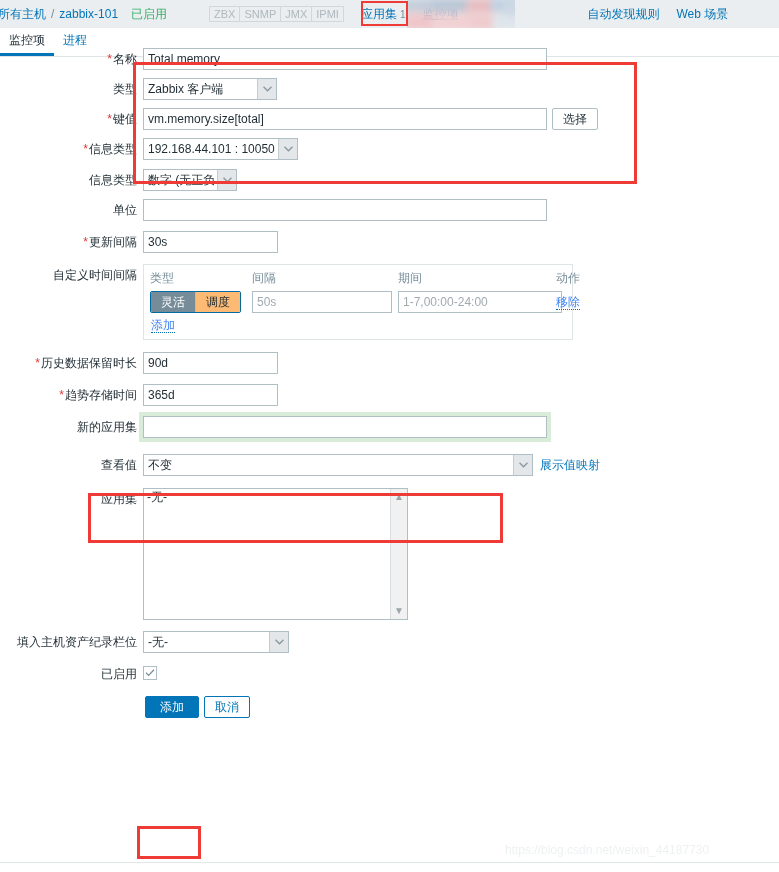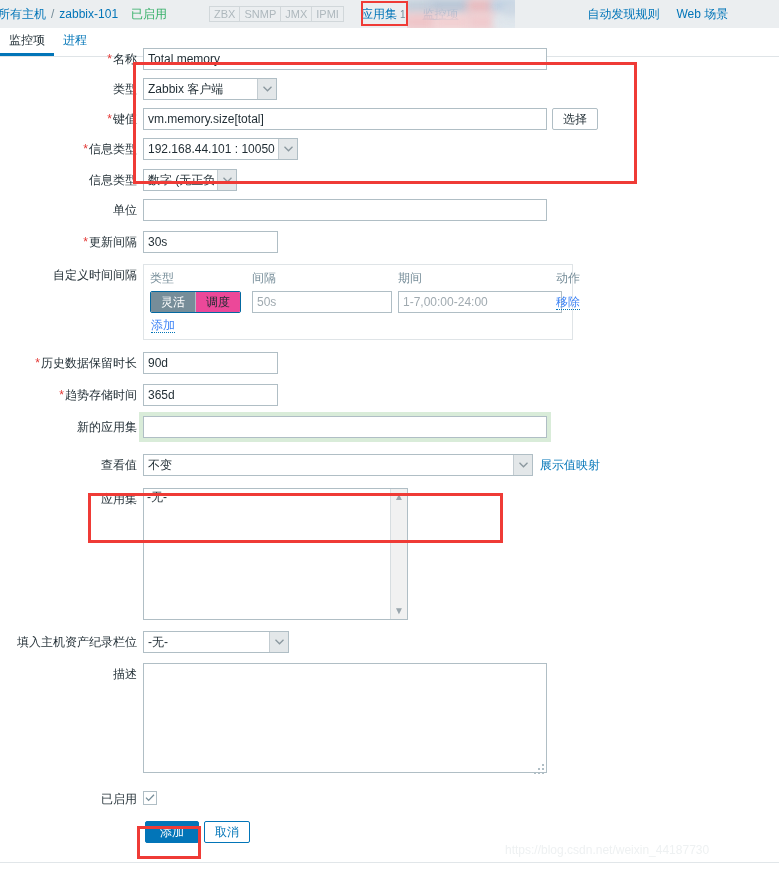--- a/index.html
+++ b/index.html
@@ -113,21 +113,21 @@
   .ci-head { display: flex; color: #768d99; font-size: 12px; padding: 1px 0 4px 0; }
   .ci-row { display: flex; align-items: center; margin-bottom: 5px; }
   .ci-c1 { width: 102px; flex: none; }
   .ci-c2 { width: 146px; flex: none; }
   .ci-c3 { width: 146px; flex: none; }
   .ci-c4 { width: 36px; flex: none; text-align: right; }
 
   .seg { display: inline-flex; border: 1px solid #0369a1; height: 22px; border-radius: 2px; overflow: hidden; }
   .seg > div {
     font-size: 12px; padding: 0 10px; line-height: 20px; cursor: pointer;
-    background: #ec4899; color: #1f2c33;
+    background: #fdba74; color: #1f2c33;
   }
   .seg > div.on { background: #768d99; color: #fff; }
   .seg > div + div { border-left: 1px solid #b0bec5; }
 
   
   .listbox {
     width: 265px; height: 132px; border: 1px solid #b0bec5; background: #fff;
     position: relative; overflow: hidden;
   }
   .listbox .opts { position: absolute; left: 0; top: 0; right: 17px; padding: 1px 0 0 0; }
@@ -364,36 +364,20 @@
           </select>
           <span class="sel-arrow">
             <svg width="9" height="6" viewBox="0 0 9 6">
                 <path d="M0.5 0.8 L4.5 4.8 L8.5 0.8" fill="none" stroke="#8a979e" stroke-width="1.3"></path>
               </svg>
           </span>
         </span>
       </div>
     </div>
 
-    <div class="row" style="margin-bottom:12px">
-      <div class="lbl">描述</div>
-      <div class="ctl">
-        <span class="ta-wrap">
-          <textarea class="txt" style="width: 404px; height: 110px;"></textarea>
-          <span class="ta-handle">
-            <i style="left:7px;top:0"></i>
-            <i style="left:7px;top:4px"></i>
-              <i style="left:3px;top:4px"></i>
-            <i style="left:7px;top:8px"></i>
-              <i style="left:3px;top:8px"></i>
-              <i style="left:-1px;top:8px"></i>
-          </span>
-        </span>
-      </div>
-    </div>
 
     <div class="row" style="margin-bottom:11px">
       <div class="lbl">已启用</div>
       <div class="ctl" style="padding-top:3px">
         <span class="chk">
           <svg width="10" height="8" viewBox="0 0 10 8">
               <path d="M1 3.6 L3.6 6.4 L9 0.8" fill="none" stroke="#768d99" stroke-width="1.3"></path>
             </svg>
         </span>
       </div>

